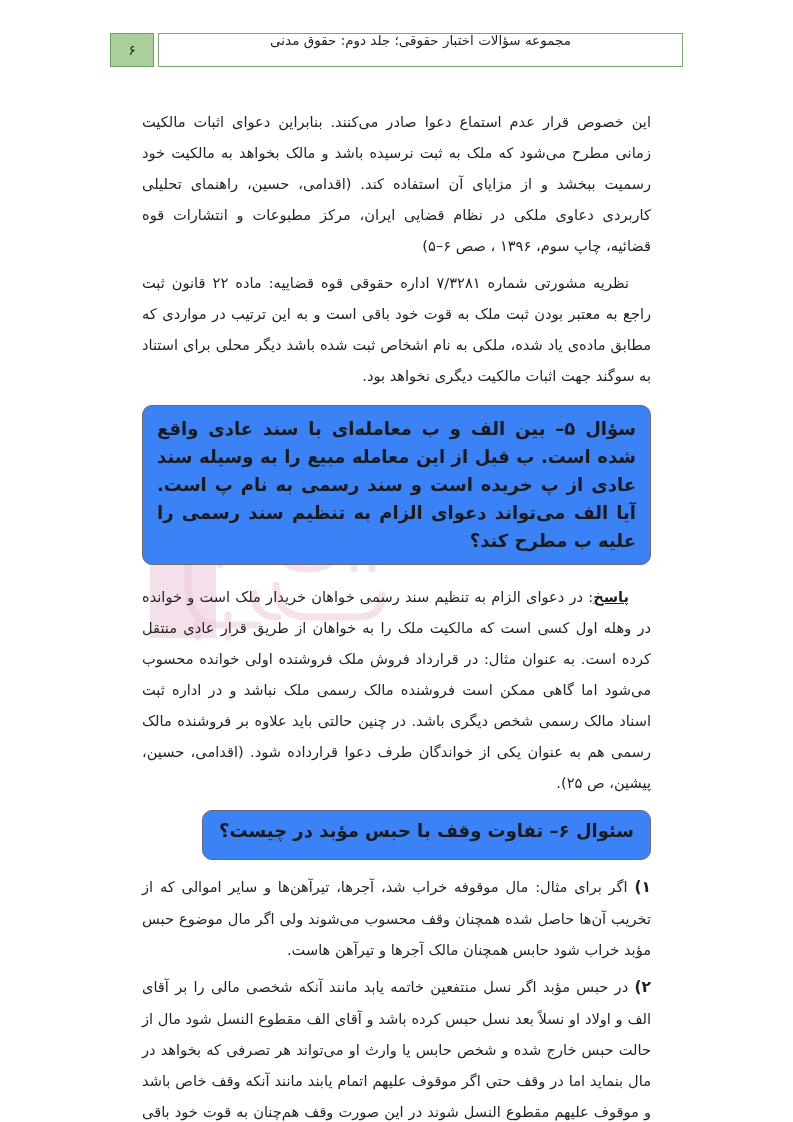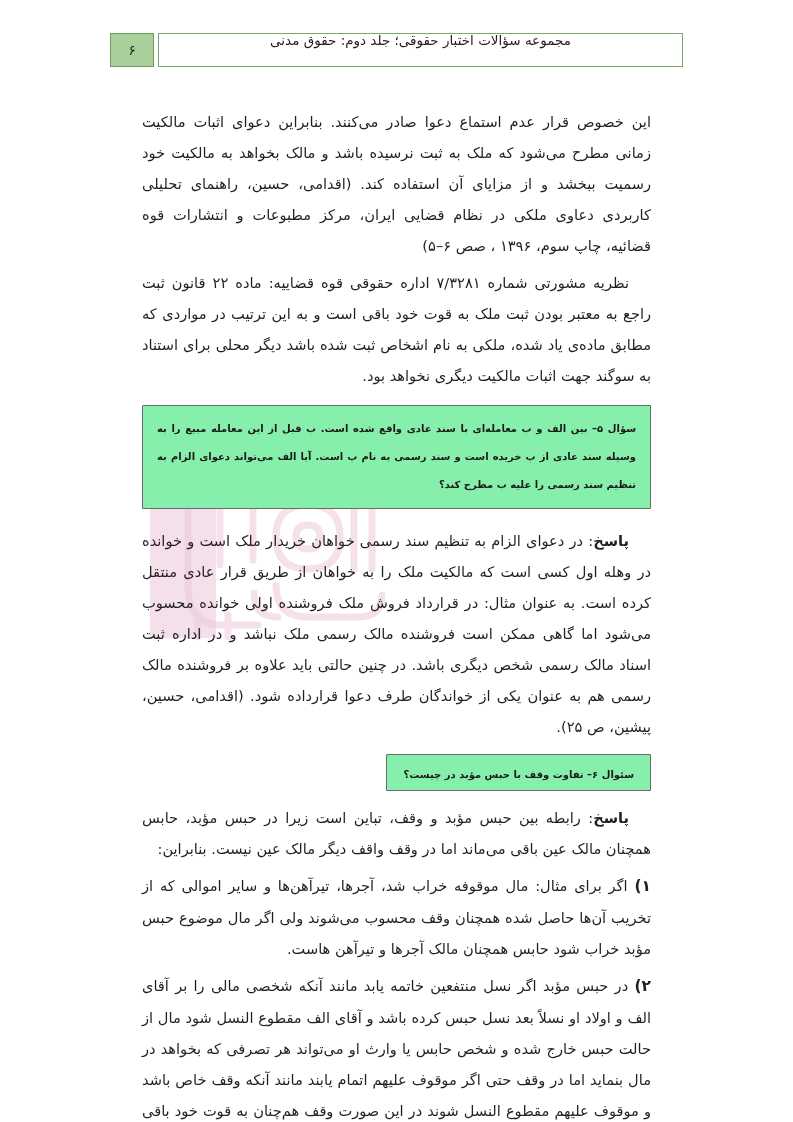--- a/index.html
+++ b/index.html
@@ -101,49 +101,50 @@
     color: #231f20;
     text-align: justify;
     text-justify: inter-word;
     direction: rtl;
   }
   p.para.indent {
     text-indent: 22px;
   }
   .lead {
     font-weight: bold;
+    text-decoration: underline;
   }
   .listnum {
     font-weight: bold;
     font-size: 15.5px;
   }
 
   
   .qbox {
-    background: #86efac;
+    background: #3b82f6;
     border: 1.6px solid #6a6a6a;
-    border-radius: 1px;
+    border-radius: 10px;
     box-sizing: border-box;
     color: #1a1a1a;
     font-weight: bold;
-    font-size: 10px;
+    font-size: 18px;
     line-height: 28px;
     text-align: justify;
     direction: rtl;
     position: relative;
     z-index: 3;
   }
   .qbox-wide {
     margin: 14px 0 0 0;
     padding: 9px 14px 9px 14px;
   }
   .qbox-inline {
     display: inline-block;
     margin: 12px 0 0 0;
-    padding: 6px 16px 1px 16px;
+    padding: 6px 16px 14px 16px;
     text-align: center;
   }
   .spacer-sm { height: 10px; }
   .spacer-xs { height: 5px; }
 </style>
 </head>
 <body>
 
 <div class="page">
 
@@ -192,23 +193,20 @@
     </p>
 
     <div style="text-align:right;">
       <div class="qbox qbox-inline">
         <span>سئوال ۶– تفاوت وقف با حبس مؤبد در چیست؟</span>
       </div>
     </div>
 
     <div class="spacer-xs"></div>
 
-    <p class="para indent">
-      <span class="lead">پاسخ</span><span>: رابطه بین حبس مؤبد و وقف، تباین است زیرا در حبس مؤبد، حابس همچنان مالک عین باقی می‌ماند اما در وقف واقف دیگر مالک عین نیست. بنابراین:</span>
-    </p>
 
     <p class="para">
       <span class="listnum">۱)</span><span> اگر برای مثال: مال موقوفه خراب شد، آجرها، تیرآهن‌ها و سایر اموالی که از تخریب آن‌ها حاصل شده همچنان وقف محسوب می‌شوند ولی اگر مال موضوع حبس مؤبد خراب شود حابس همچنان مالک آجرها و تیرآهن‌ هاست.</span>
     </p>
 
     <p class="para">
       <span class="listnum">۲)</span><span> در حبس مؤبد اگر نسل  منتفعین خاتمه یابد مانند آنکه شخصی مالی را بر آقای الف و اولاد او نسلاً بعد نسل حبس کرده باشد و آقای الف مقطوع النسل شود مال از حالت حبس خارج شده و شخص حابس یا وارث او می‌تواند هر تصرفی که بخواهد در مال بنماید اما در وقف حتی اگر موقوف علیهم اتمام یابند مانند آنکه وقف خاص باشد و موقوف علیهم مقطوع النسل شوند در این صورت وقف هم‌چنان به قوت خود باقی است و حاصل وقف باید به مصارف خیریه دیگر برسد.</span>
     </p>
 
   </div>

